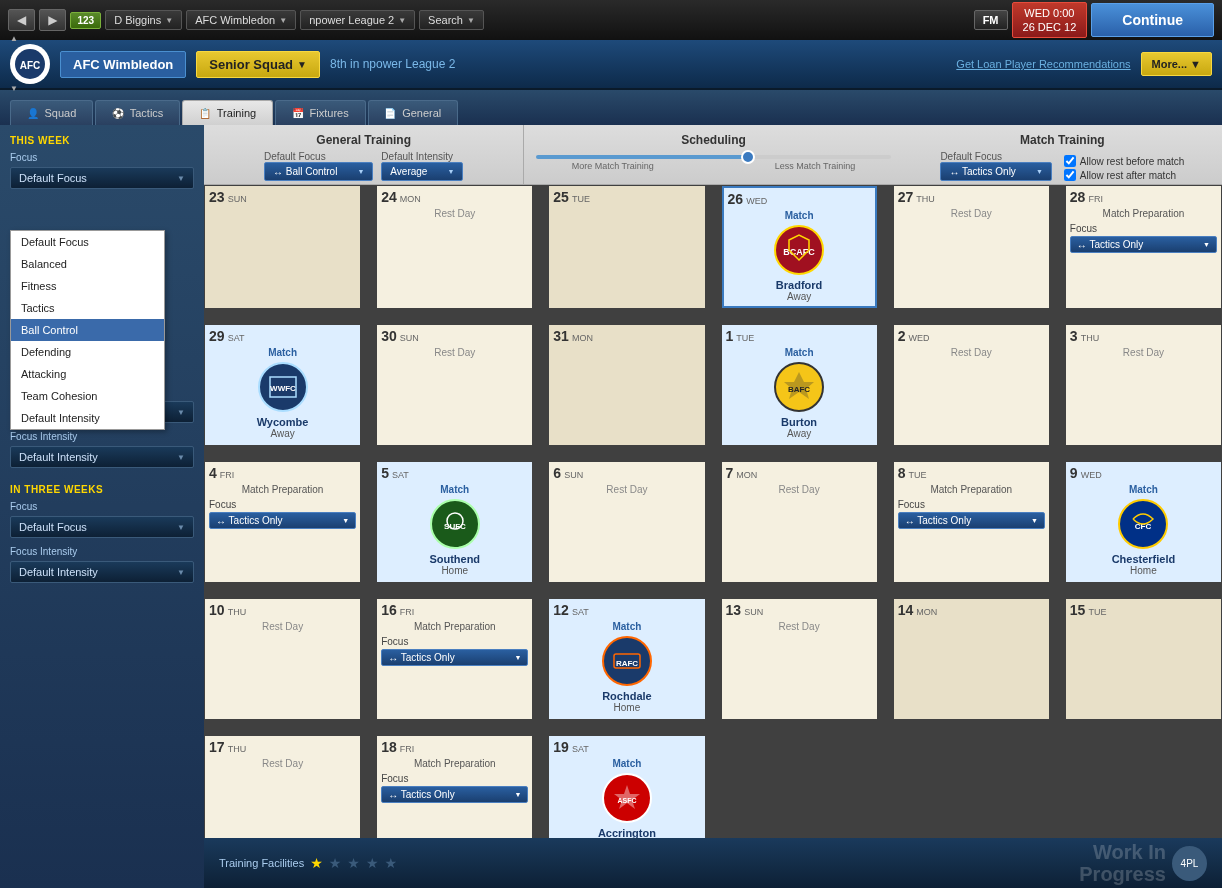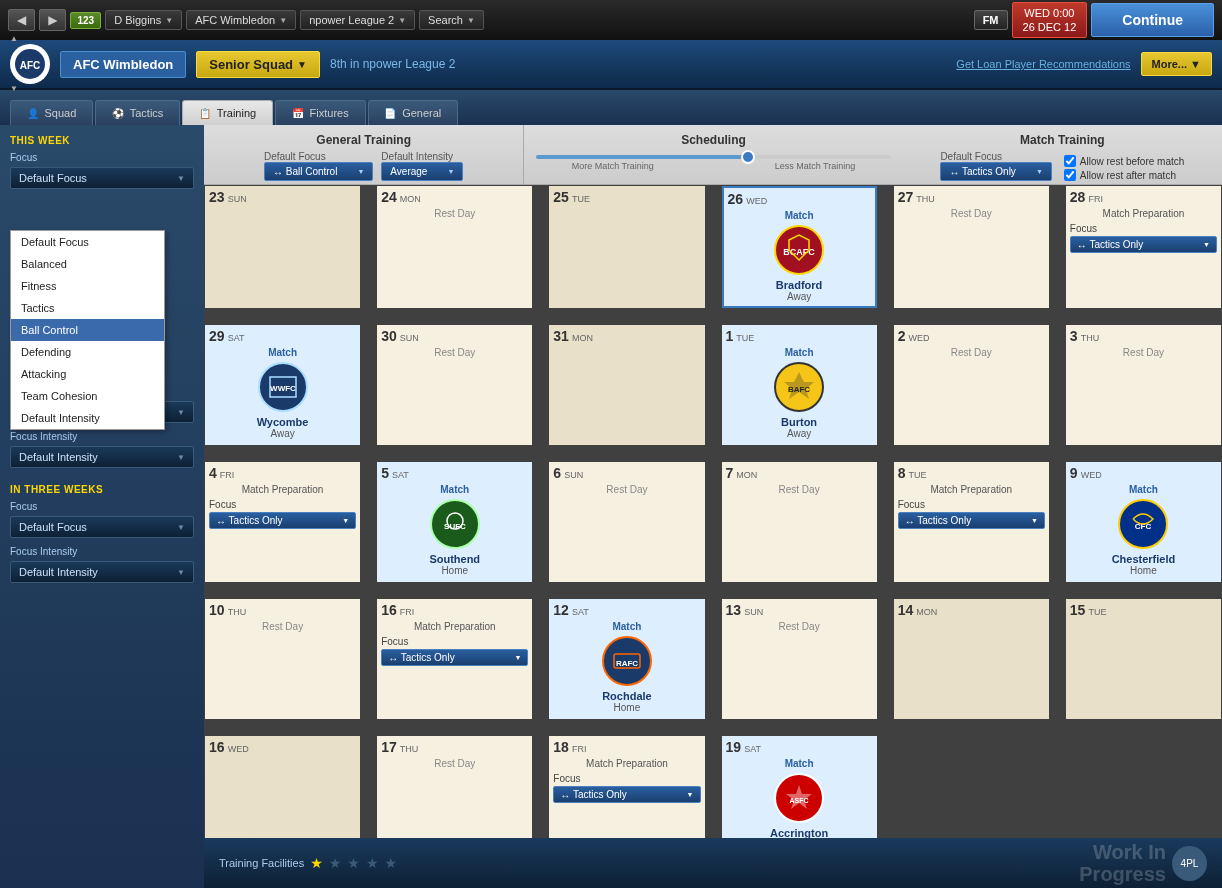--- a/index.html
+++ b/index.html
@@ -873,26 +873,20 @@
       <span class="cal-day-num">14</span>
       <span class="cal-day-name">MON</span>
     </div>
           </div>
           <div class="cal-cell empty">
             <div class="cal-day-header">
       <span class="cal-day-num">15</span>
       <span class="cal-day-name">TUE</span>
     </div>
           </div>
-          <div class="cal-cell empty">
-            <div class="cal-day-header">
-      <span class="cal-day-num">16</span>
-      <span class="cal-day-name">WED</span>
-    </div>
-          </div>
           <div class="cal-cell rest">
             <div class="cal-day-header">
       <span class="cal-day-num">17</span>
       <span class="cal-day-name">THU</span>
     </div>
             <div class="cal-event-label rest-label">Rest Day</div>
           </div>
           <div class="cal-cell prep">
             <div class="cal-day-header">
       <span class="cal-day-num">18</span>

